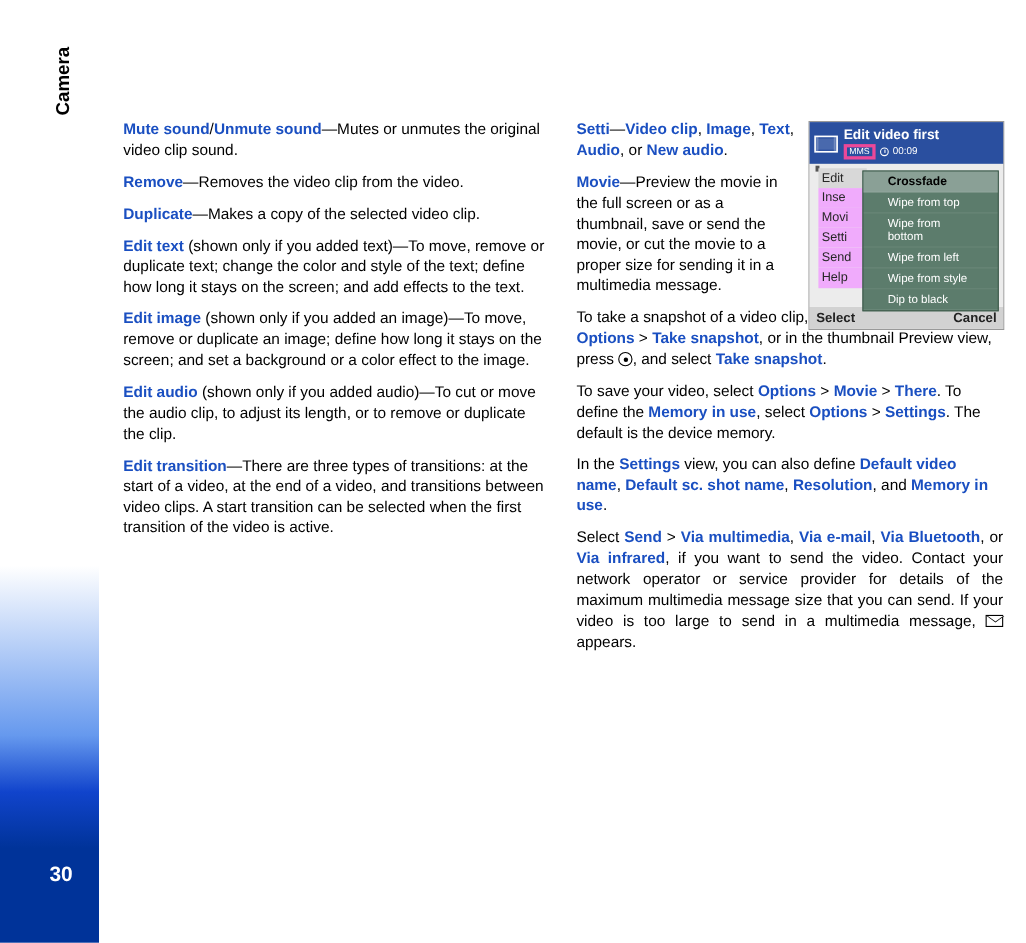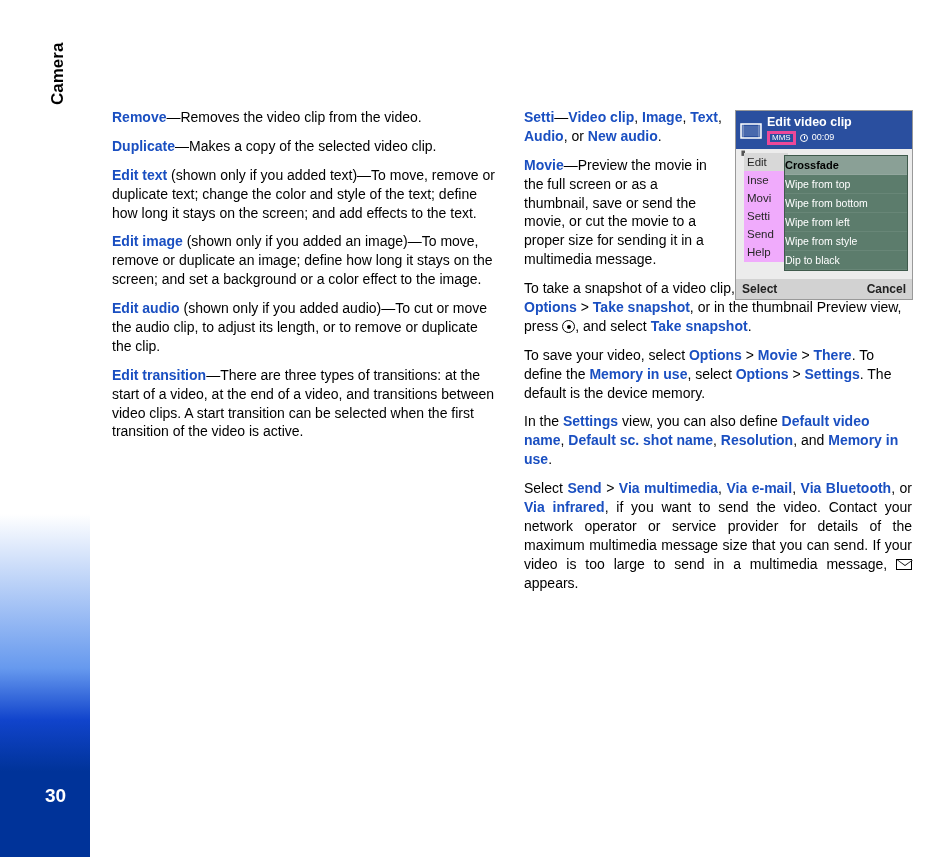--- a/index.html
+++ b/index.html
@@ -121,21 +121,21 @@
     position: absolute;
     left: 48px;
     top: 6px;
     width: 124px;
     background: #5c7c6c;
     border: 1px solid #3f5a4c;
     font-size: 10.5px;
     color: #fff;
   }
   .popup .item {
-    padding: 3px 0;
+    padding: 3px 22px;
     border-bottom: 1px solid rgba(255,255,255,0.08);
   }
   .popup .item.sel {
     background: #8aa096;
     color:#000;
     font-weight: bold;
     font-size: 11px;
   }
   .phone-softkeys {
     background: #d2d2d2;
@@ -195,20 +195,21 @@
 </head>
 <body>
 
 <div class="sidebar">
   <div class="sidebar-tab">Camera</div>
   <div class="page-number">30</div>
 </div>
 
 <div class="content">
   <div class="col">
+    <p><span class="bl">Mute sound</span><span>/</span><span class="bl">Unmute sound</span><span>—Mutes or unmutes the original video clip sound.</span></p>
     <p><span class="bl">Remove</span><span>—Removes the video clip from the video.</span></p>
     <p><span class="bl">Duplicate</span><span>—Makes a copy of the selected video clip.</span></p>
     <p><span class="bl">Edit text</span><span> (shown only if you added text)—To move, remove or duplicate text; change the color and style of the text; define how long it stays on the screen; and add effects to the text.</span></p>
     <p><span class="bl">Edit image</span><span> (shown only if you added an image)—To move, remove or duplicate an image; define how long it stays on the screen; and set a background or a color effect to the image.</span></p>
     <p><span class="bl">Edit audio</span><span> (shown only if you added audio)—To cut or move the audio clip, to adjust its length, or to remove or duplicate the clip.</span></p>
     <p><span class="bl">Edit transition</span><span>—There are three types of transitions: at the start of a video, at the end of a video, and transitions between video clips. A start transition can be selected when the first transition of the video is active.</span></p>
   </div>
 
   <div class="col col2">
     <div class="col2-top-text">
@@ -226,21 +227,21 @@
   <div class="phone-header">
     <span class="film-icon">
       <svg viewBox="0 0 22 20" width="22" height="20">
         <rect x="1" y="3" width="20" height="14" fill="none" stroke="#fff" stroke-width="1.5"></rect>
         <rect x="3" y="5" width="16" height="10" fill="#fff" opacity="0.15"></rect>
         <rect x="1" y="3" width="3" height="14" fill="#fff" opacity="0.25"></rect>
         <rect x="18" y="3" width="3" height="14" fill="#fff" opacity="0.25"></rect>
       </svg>
     </span>
     <div class="phone-title-wrap">
-      <span class="phone-title">Edit video clip</span>
+      <span class="phone-title">Edit video first</span>
       <span class="phone-sub">
         <span class="mms-box">MMS</span>
         <span class="clock-icon"></span>
         <span>00:09</span>
       </span>
     </div>
   </div>
   <div class="phone-menu-area">
     <div class="signal-icon">▝</div>
     <div class="back-menu">

